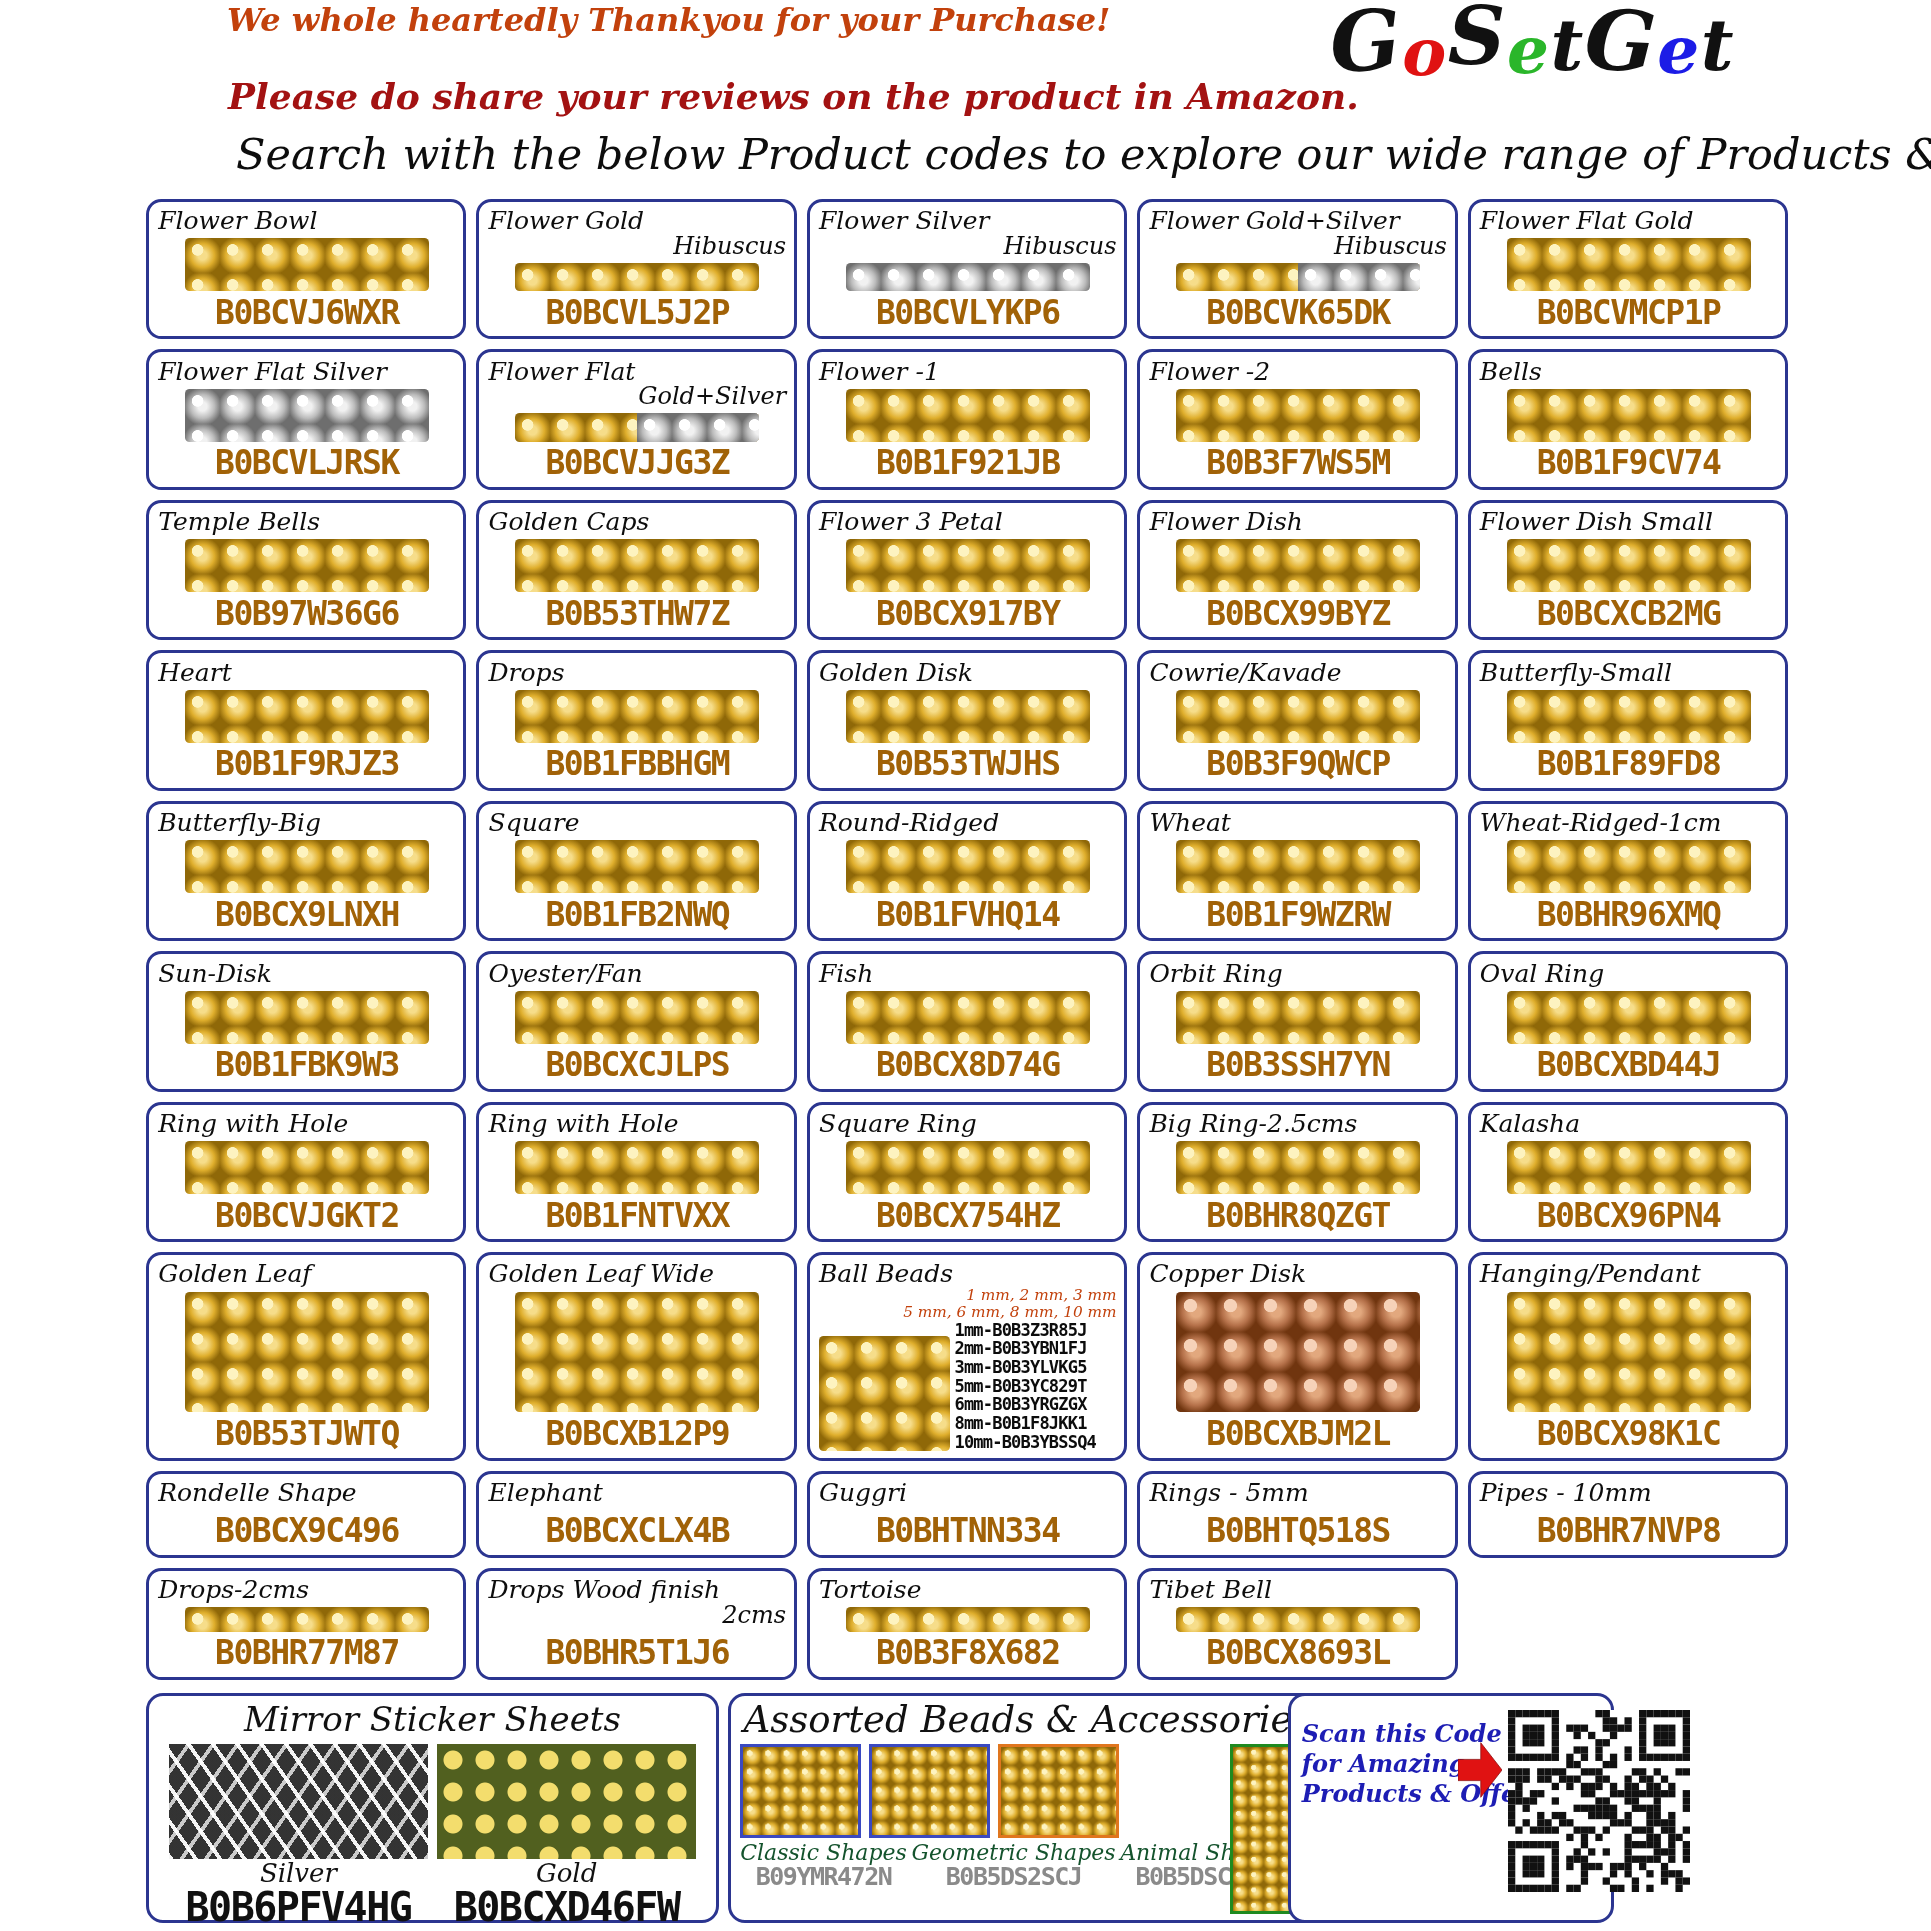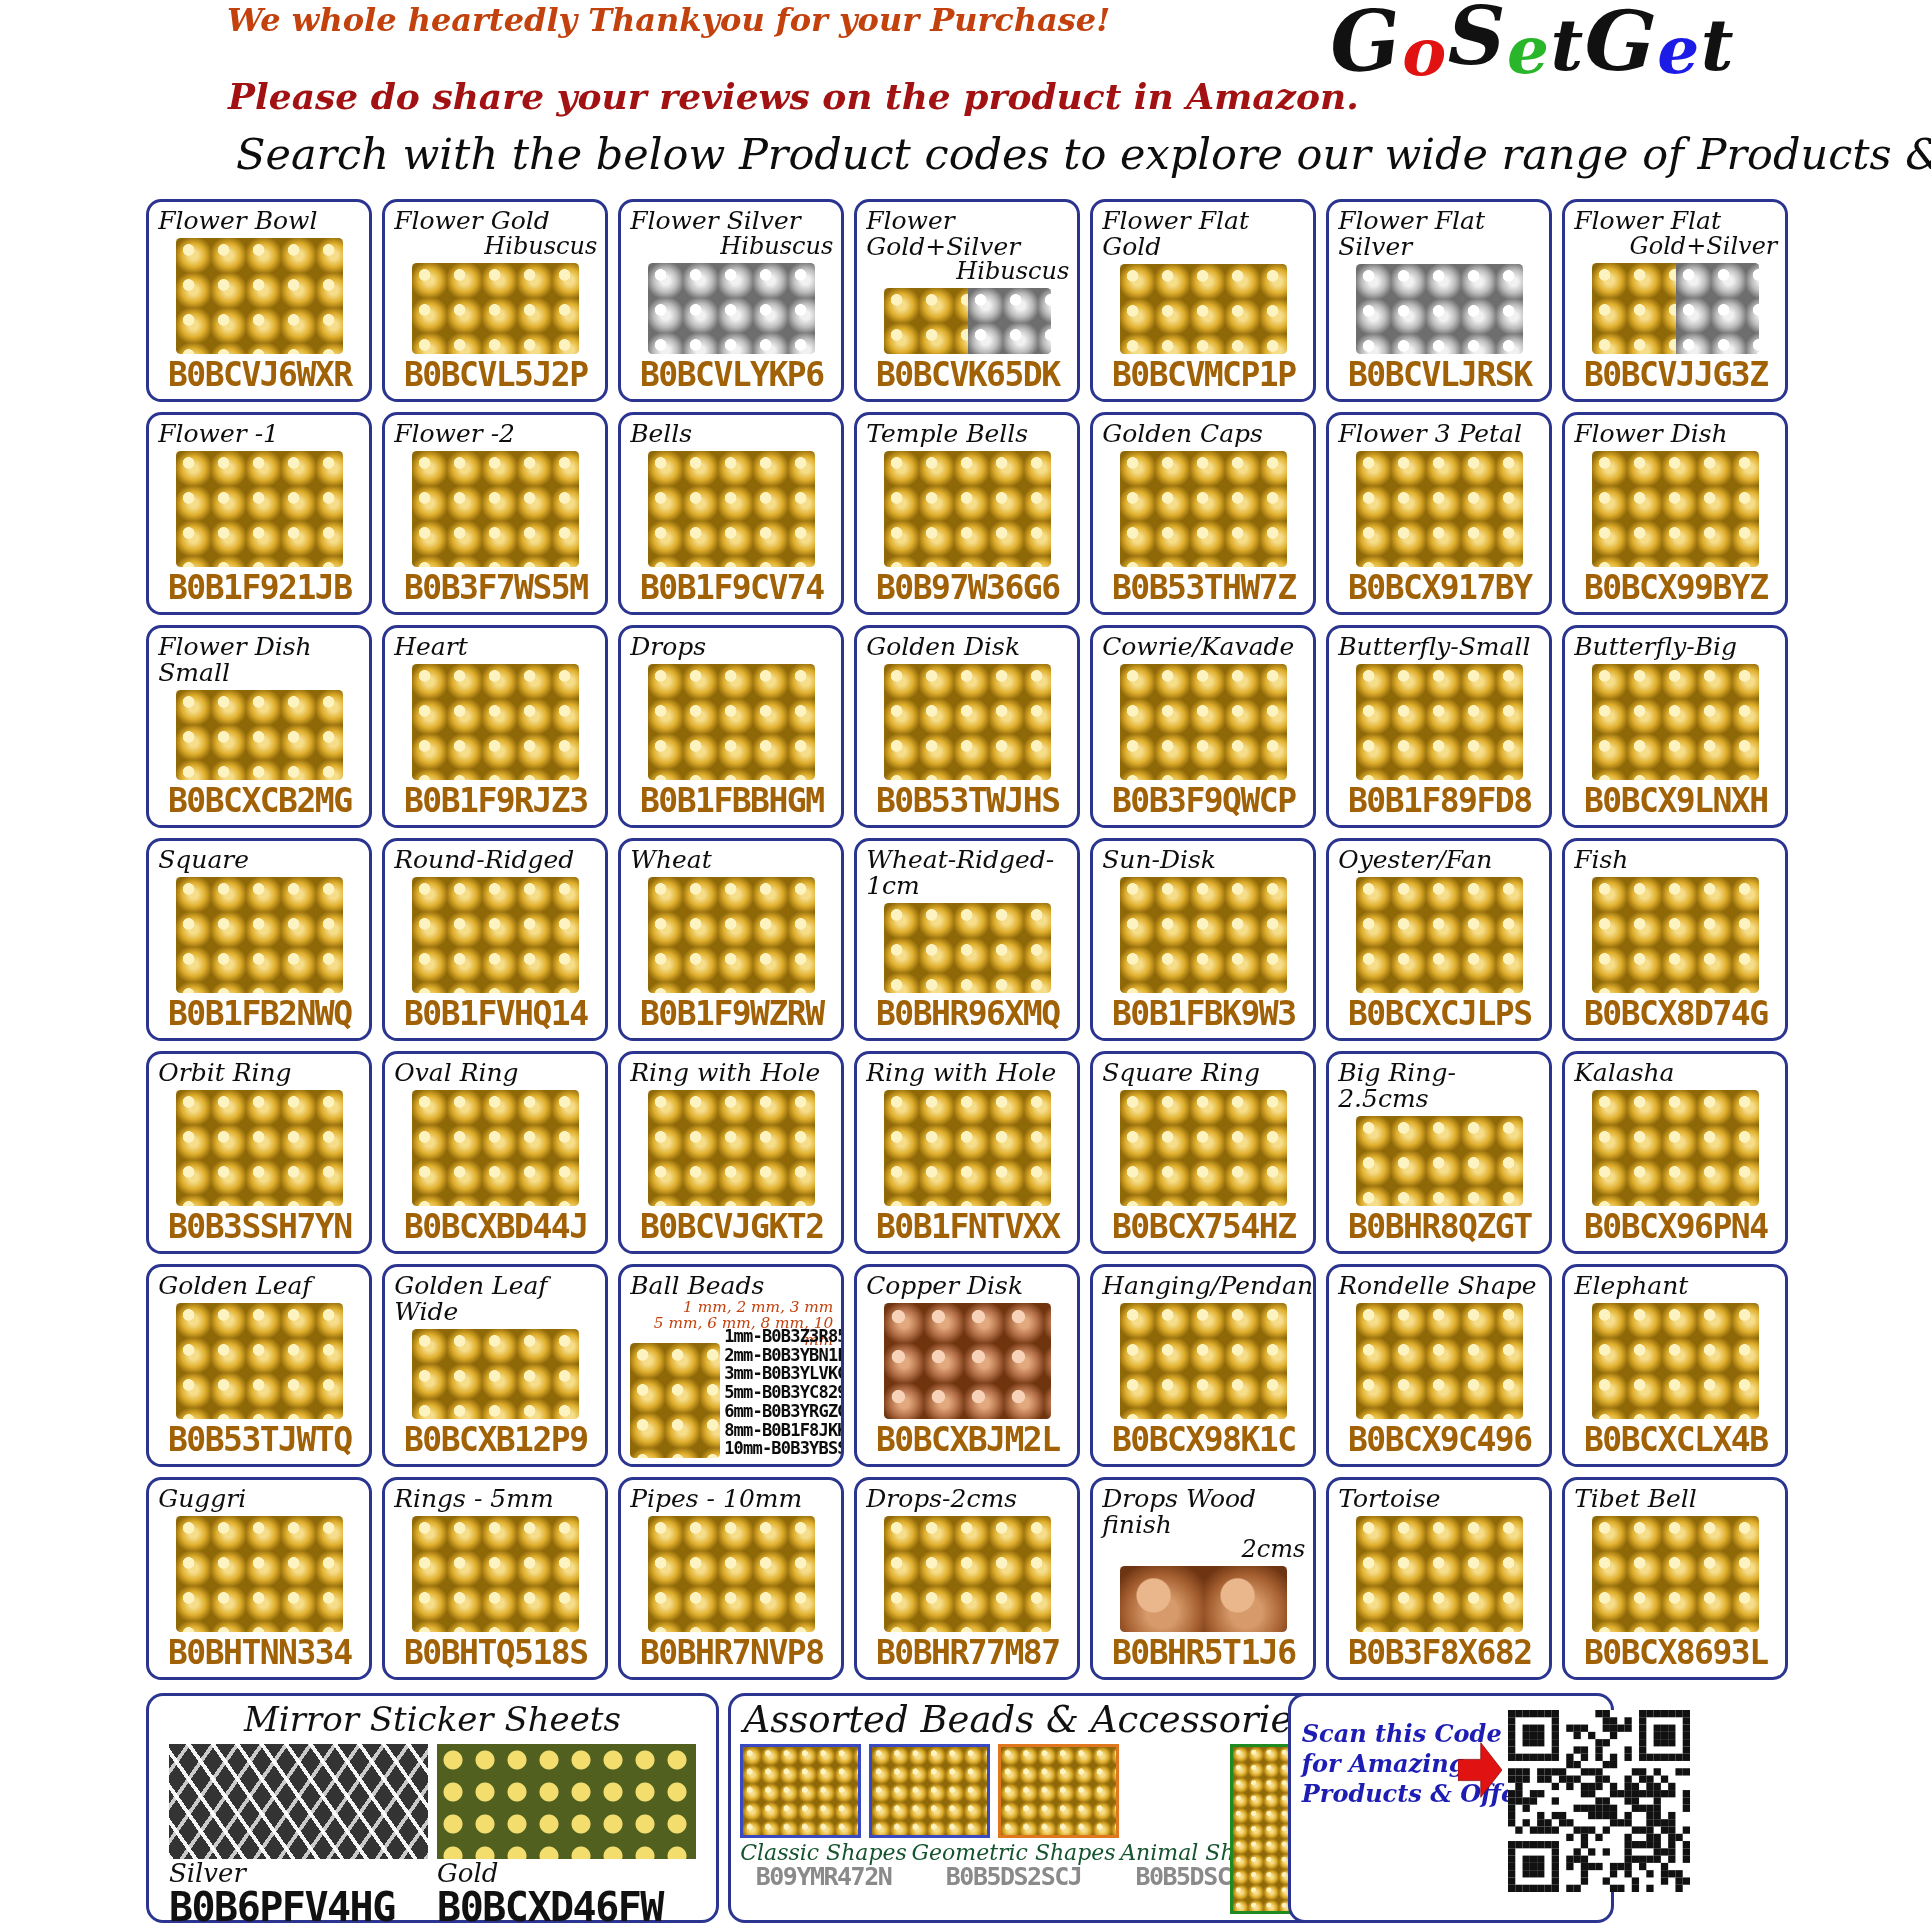--- a/index.html
+++ b/index.html
@@ -16,21 +16,21 @@
   .logo .logo-letter:nth-child(3){font-size:80px;transform:translateY(-6.1px);}
   .logo .logo-letter:nth-child(4){font-size:66px;transform:translateY(3.1px);}
   .logo .logo-letter:nth-child(5){font-size:71px;}
   .logo .logo-letter:nth-child(6){font-size:83px;transform:rotate(3deg);}
   .logo .logo-letter:nth-child(7){font-size:66px;transform:translateY(3.1px);}
   .logo .logo-letter:nth-child(8){font-size:71px;}
   .pagetitle{position:absolute;left:236px;top:129px;font-size:43px;font-style:italic;color:#0d0d0d;white-space:nowrap;}
 
   
   .grid{position:absolute;left:146px;top:199px;width:1642px;height:1481px;
-        display:grid;grid-template-columns:repeat(7,1fr);grid-template-rows:repeat(7,1fr);gap:10px;}
+        display:grid;grid-template-columns:repeat(5,1fr);grid-template-rows:repeat(7,1fr);gap:10px;}
   .cell{border:3.1px solid #2b3590;border-radius:15.3px;background:#fff;display:flex;flex-direction:column;
         padding:6.1px 7.7px 6.1px 9.2px;box-sizing:border-box;overflow:hidden;}
   .pname-wrap{flex:none;}
   .pname{font-size:25px;font-style:italic;line-height:1.02;color:#0d0d0d;}
   .pname2{font-size:24px;font-style:italic;line-height:1.02;text-align:right;color:#0d0d0d;}
   .pimg{flex:1 1 auto;min-height:0;width:82%;margin:4.6px auto 4.6px;border-radius:4.6px;}
   .pcode{flex:none;font-family:"DejaVu Sans Mono",monospace;font-weight:bold;font-size:33px;
          letter-spacing:-1.5px;text-align:center;color:#a16207;line-height:1.05;}
 
   
@@ -78,21 +78,21 @@
   .mirror-title{font-size:34px;font-style:italic;text-align:center;margin-top:3.1px;}
   .mirror-imgs{display:flex;gap:9.2px;justify-content:center;margin-top:4.6px;}
   .sticker{width:259px;height:115px;}
   .sticker-silver{background:#3a3a3a;
     background-image:repeating-linear-gradient(55deg,rgba(255,255,255,.95) 0 3.8px,rgba(40,40,40,.12) 3.8px 20px),
                      repeating-linear-gradient(-55deg,rgba(255,255,255,.85) 0 3.8px,rgba(30,30,30,.18) 3.8px 20px);}
   .sticker-gold{background-color:#51601f;
     background-image:radial-gradient(circle at 50% 50%,#f3dd6d 0 40%,rgba(0,0,0,0) 44%);
     background-size:32px 32px;}
   .mirror-labels{display:flex;justify-content:center;gap:9.2px;}
-  .mirror-variant{width:259px;text-align:left;}
+  .mirror-variant{width:259px;text-align:center;}
   .mirror-label{font-size:26px;font-style:italic;line-height:1.1;}
   .mirror-code{font-family:"DejaVu Sans Mono",monospace;font-weight:bold;font-size:40px;letter-spacing:-1.5px;line-height:1.0;}
 
   .assorted-title{font-size:37px;font-style:italic;text-align:center;margin-top:1.5px;}
   .assorted-body{position:relative;height:173px;margin:3.1px 7.7px 0 9.2px;}
   .thumbs{display:flex;gap:7.7px;}
   .thumb{width:121px;height:94px;border:3.1px solid #3a49c0;box-sizing:border-box;
     background-color:#d8a62a;
     background-image:radial-gradient(circle at 36% 34%,#fdf3c0 0 17%,rgba(0,0,0,0) 19%),
                      radial-gradient(circle at 50% 50%,#f6dd8a 18%,#dfae2c 48%,#8f6808 78%);

